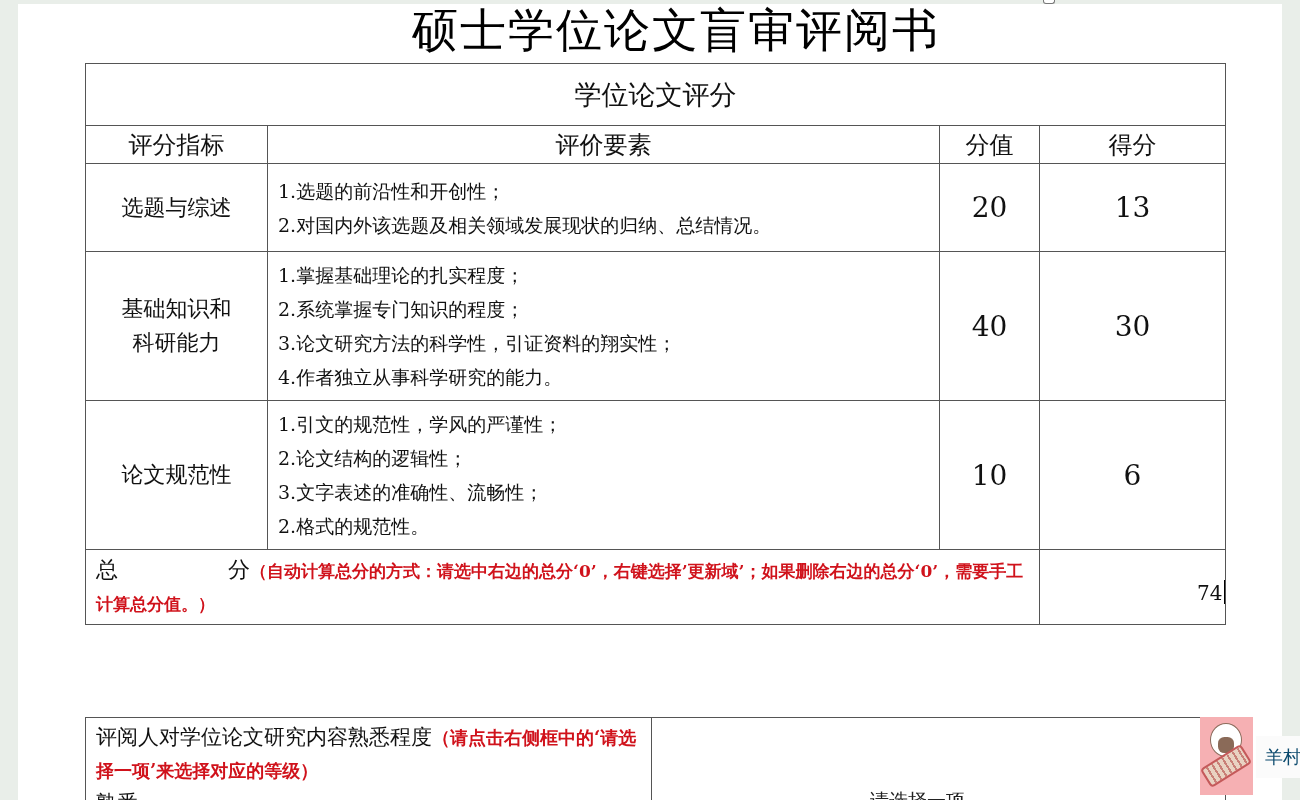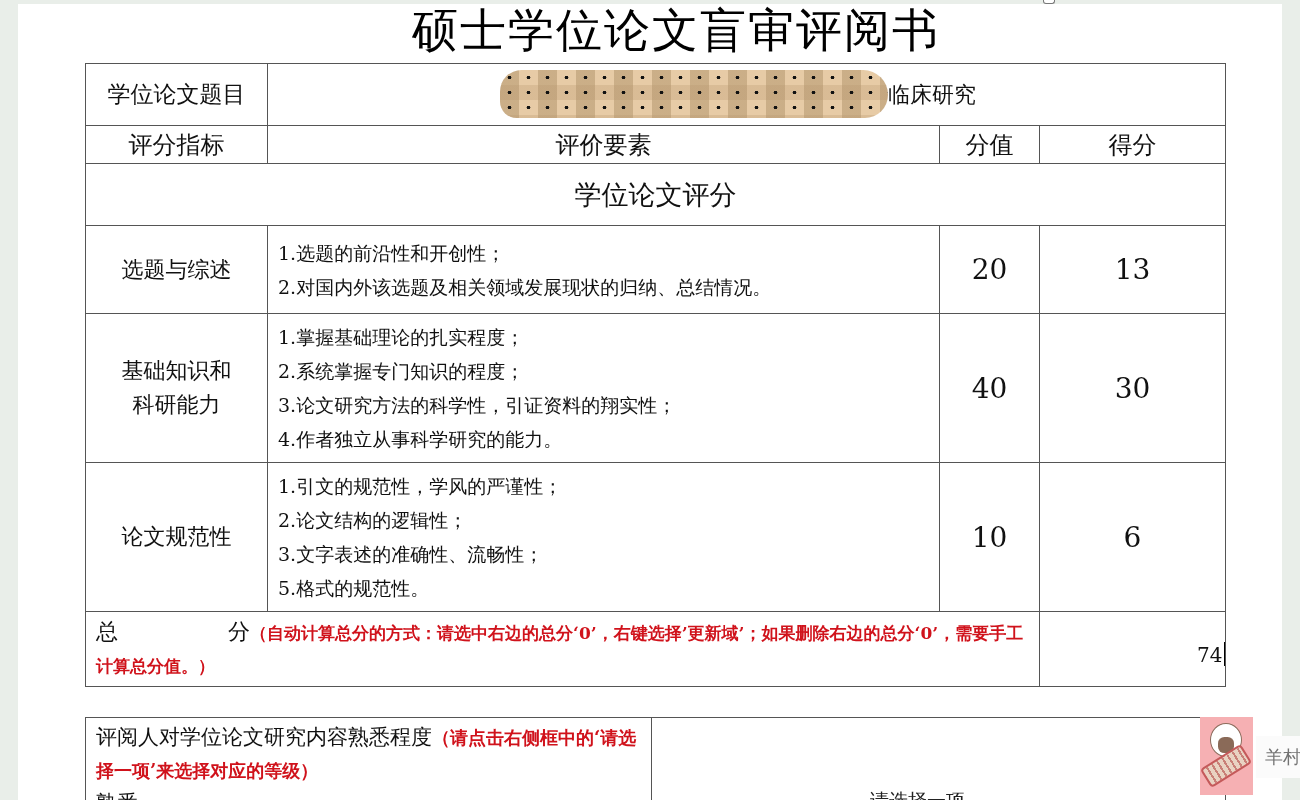--- a/index.html
+++ b/index.html
@@ -130,21 +130,21 @@
     transform: rotate(-32deg);
   }
   .side-label {
     position: absolute;
     left: 1256px; top: 736px;
     width: 44px; height: 42px;
     background: #fbfbfb;
     font-family: "DejaVu Sans", "Liberation Sans", sans-serif;
     font-size: 18px; line-height: 42px;
     padding-left: 9px;
-    color: #737373;
+    color: #0c4a6e;
     white-space: nowrap; overflow: hidden;
   }
   .scroll-mark {
     position: absolute; left: 1043px; top: 0px;
     width: 12px; height: 4px;
     border: 1px solid #777; border-top: none; border-radius: 0 0 3px 3px;
     background: #fff;
   }
 </style>
 </head>
@@ -156,35 +156,28 @@
 <div class="doc-title">硕士学位论文盲审评阅书</div>
 
 <table class="form">
   <colgroup>
     <col style="width:182px">
     <col style="width:672px">
     <col style="width:100px">
     <col style="width:186px">
   </colgroup>
   <tbody>
-      <tr style="height:62px">
-    <td class="label-cell topic-label">学位论文题目</td>
-    <td colspan="3" class="topic-value">
-      <div class="redact"></div>
-      <span>临床研究</span>
-    </td>
+  <tr>
+    <td colspan="4" class="section-head">学位论文评分</td>
   </tr>
   <tr>
     <td class="col-head">评分指标</td>
     <td class="col-head">评价要素</td>
     <td class="col-head">分值</td>
     <td class="col-head">得分</td>
-  </tr>
-  <tr>
-    <td colspan="4" class="section-head">学位论文评分</td>
   </tr>
 
   <tr style="height:88px">
     <td class="label-cell">选题与综述</td>
     <td class="criteria-cell">
       <div>1.选题的前沿性和开创性；</div>
       <div>2.对国内外该选题及相关领域发展现状的归纳、总结情况。</div>
     </td>
     <td class="num-cell">20</td>
     <td class="num-cell">13</td>
@@ -202,21 +195,21 @@
     <td class="num-cell">40</td>
     <td class="num-cell">30</td>
   </tr>
 
   <tr style="height:135px">
     <td class="label-cell">论文规范性</td>
     <td class="criteria-cell">
       <div>1.引文的规范性，学风的严谨性；</div>
       <div>2.论文结构的逻辑性；</div>
       <div>3.文字表述的准确性、流畅性；</div>
-      <div>5.格式的规范性。</div>
+      <div>2.格式的规范性。</div>
     </td>
     <td class="num-cell">10</td>
     <td class="num-cell">6</td>
   </tr>
 
   <tr class="total-row">
     <td colspan="3" class="total-text">
       <span class="total-label">总</span><span class="total-gap"></span><span class="total-label">分</span><span class="red">（自动计算总分的方式：请选中右边的总分‘0’，右键选择’更新域’；如果删除右边的总分‘0’，需要手工计算总分值。）</span>
     </td>
     <td class="total-value">

